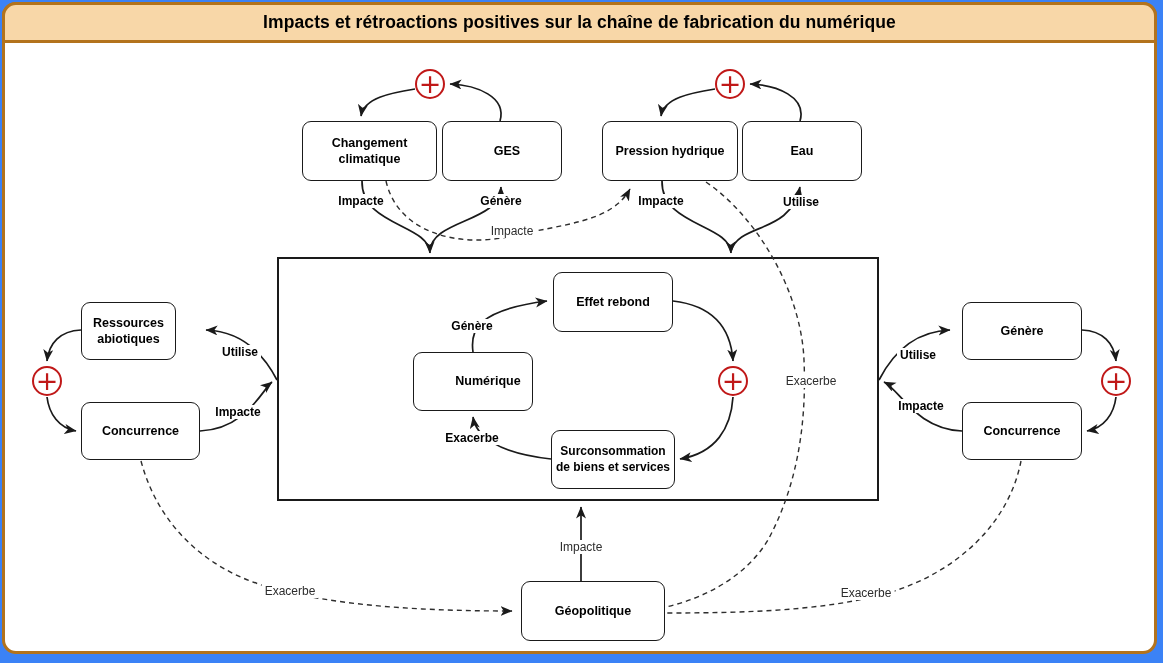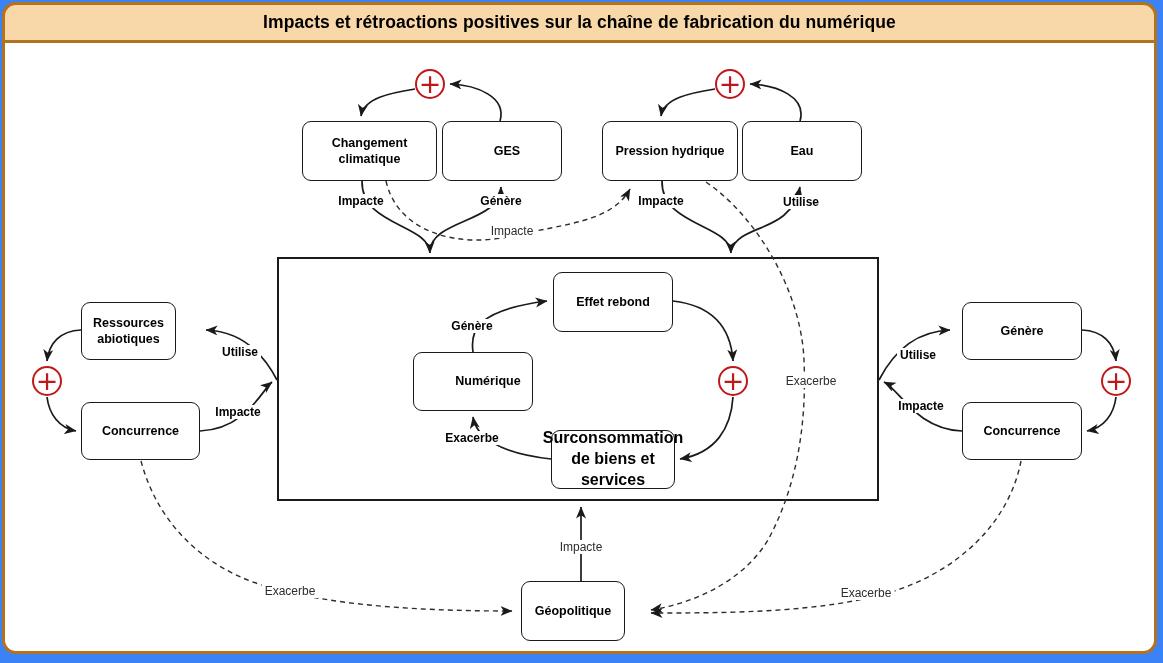--- a/index.html
+++ b/index.html
@@ -10,21 +10,21 @@
   .title-band{position:absolute;left:2px;top:2px;width:1155px;height:41px;box-sizing:border-box;
          background:#f8d7a8;border:3.5px solid #b3731d;border-radius:14px 14px 0 0;
          display:flex;align-items:center;justify-content:center;}
   .title-band span{font-size:17.5px;font-weight:bold;color:#000;letter-spacing:.1px;}
   .core-box{position:absolute;left:277px;top:257px;width:602px;height:244px;box-sizing:border-box;
          border:2.6px solid #1a1a1a;background:#ffffff;z-index:1;}
   svg.wires{position:absolute;left:0;top:0;z-index:2;}
   .node{position:absolute;z-index:3;background:#ffffff;border:1.7px solid #1a1a1a;border-radius:9px;
          box-sizing:border-box;display:flex;align-items:center;justify-content:center;text-align:center;
          font-weight:bold;font-size:12.5px;line-height:1.3;color:#000;padding:2px 6px;}
-  .node--tight{font-size:16px;padding:2px 3px;}
+  .node--tight{font-size:12px;padding:2px 3px;}
   .elabel{position:absolute;z-index:4;transform:translate(-50%,-50%);background:#ffffff;
          padding:0 3px;font-size:12px;white-space:nowrap;color:#000;}
   .elabel.bold{font-weight:bold;}
   .elabel.plain{font-weight:normal;color:#2d2d2d;}
   .plus-circle{position:absolute;z-index:3;width:30px;height:30px;border-radius:50%;
          box-sizing:border-box;border:2.7px solid #c01818;background:#ffffff;
          display:flex;align-items:center;justify-content:center;}
   .plus-circle span{color:#c01818;font-size:27px;font-weight:normal;line-height:1;
          font-family:"DejaVu Sans",sans-serif;margin-top:-2px;}
 </style>
@@ -104,21 +104,21 @@
   <div class="node" style="left:442px;top:121px;width:120px;height:60px;padding-left:16px;">GES</div>
   <div class="node" style="left:602px;top:121px;width:136px;height:60px;">Pression hydrique</div>
   <div class="node" style="left:742px;top:121px;width:120px;height:60px;">Eau</div>
   <div class="node" style="left:81px;top:302px;width:95px;height:58px;">Ressources abiotiques</div>
   <div class="node" style="left:81px;top:402px;width:119px;height:58px;">Concurrence</div>
   <div class="node" style="left:962px;top:302px;width:120px;height:58px;">Génère</div>
   <div class="node" style="left:962px;top:402px;width:120px;height:58px;">Concurrence</div>
   <div class="node" style="left:553px;top:272px;width:120px;height:60px;">Effet rebond</div>
   <div class="node" style="left:413px;top:352px;width:120px;height:59px;padding-left:36px;">Numérique</div>
   <div class="node node--tight" style="left:551px;top:430px;width:124px;height:59px;">Surconsommation de biens et services</div>
-  <div class="node" style="left:521px;top:581px;width:104px;height:60px;">Géopolitique</div>
+  <div class="node" style="left:521px;top:581px;width:144px;height:60px;">Géopolitique</div>
 
   <div class="elabel bold" style="left:361px;top:201px;">Impacte</div>
   <div class="elabel bold" style="left:501px;top:201px;">Génère</div>
   <div class="elabel plain" style="left:512px;top:231px;">Impacte</div>
   <div class="elabel bold" style="left:661px;top:201px;">Impacte</div>
   <div class="elabel bold" style="left:801px;top:202px;">Utilise</div>
   <div class="elabel bold" style="left:240px;top:352px;">Utilise</div>
   <div class="elabel bold" style="left:238px;top:412px;">Impacte</div>
   <div class="elabel bold" style="left:472px;top:326px;">Génère</div>
   <div class="elabel bold" style="left:472px;top:438px;">Exacerbe</div>

